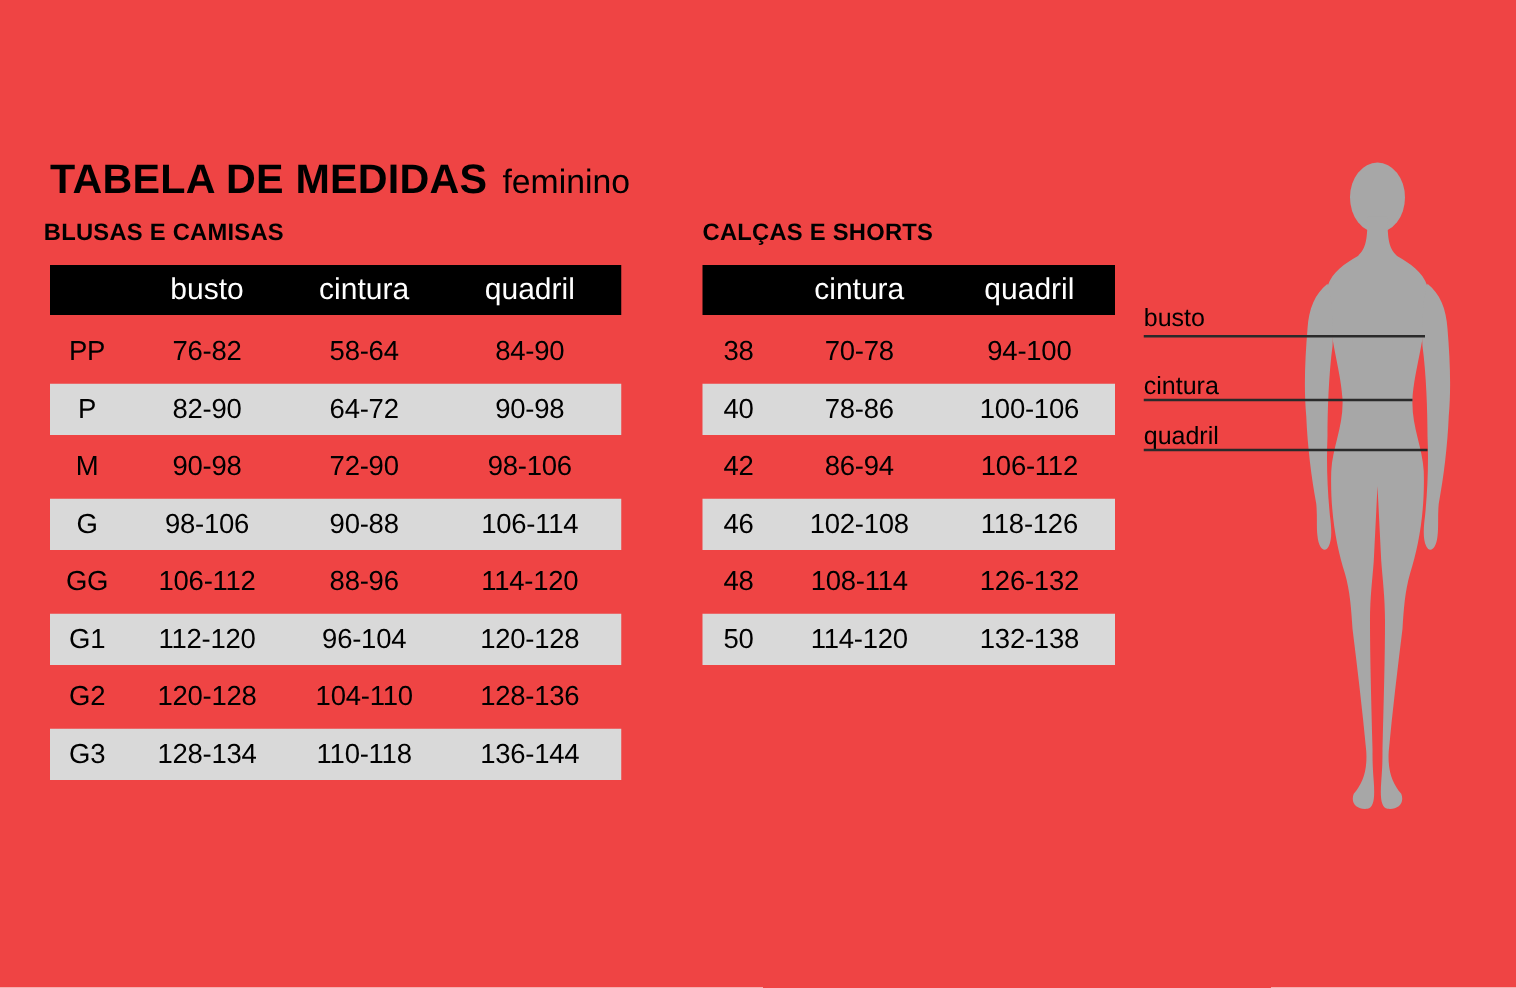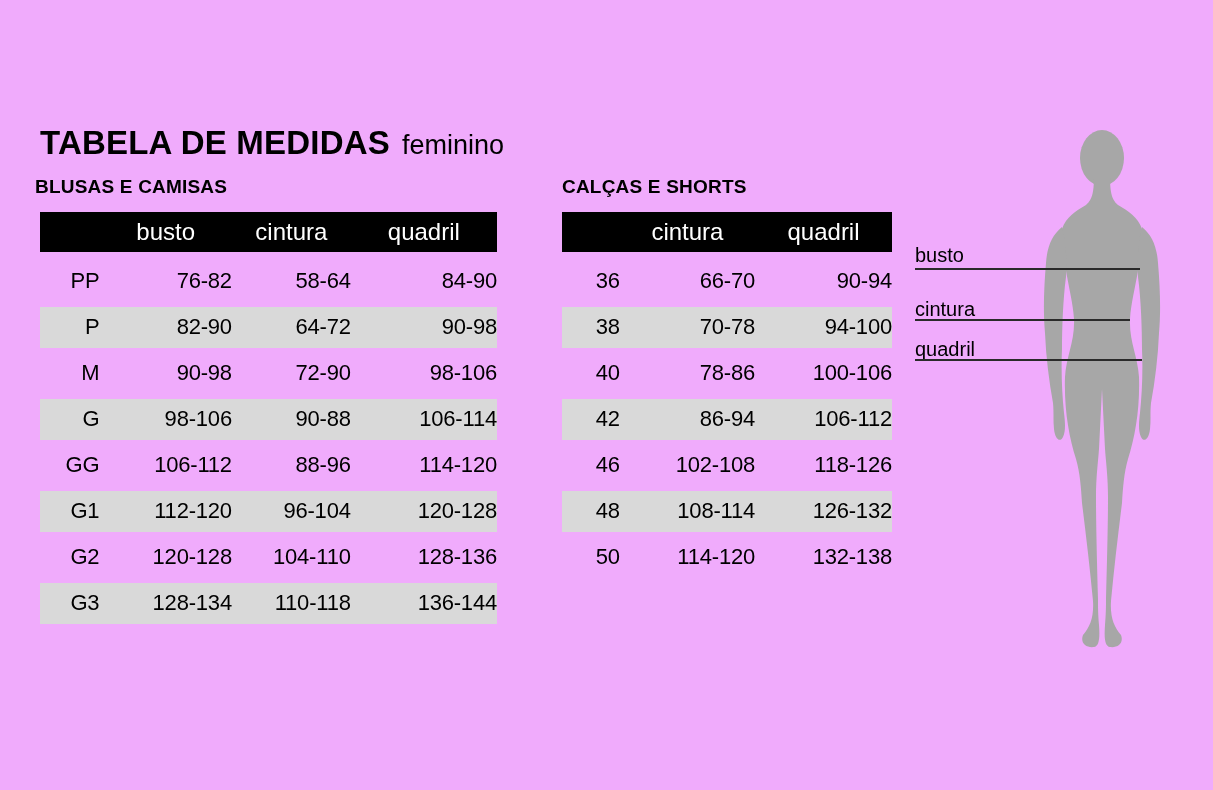--- a/index.html
+++ b/index.html
@@ -5,21 +5,21 @@
   * { margin: 0; padding: 0; box-sizing: border-box; }
   html, body { background: #ffffff; }
   body {
     font-family: "Liberation Sans", "DejaVu Sans", sans-serif;
     color: #000;
   }
   .canvas {
     position: relative;
     width: 1213px;
     height: 790px;
-    background: #f0abfc;
+    background: #ef4444;
     overflow: hidden;
   }
 
   
   .title-block {
     position: absolute;
     left: 40px;
     top: 124px;
     white-space: nowrap;
   }
@@ -71,21 +71,21 @@
     display: grid;
     height: 46px;
     align-items: center;
   }
   .rows .row:nth-child(even) {
     background: linear-gradient(#d9d9d9, #d9d9d9) center / 100% 41px no-repeat;
   }
   .row .cell {
     font-size: 22px;
     font-weight: 400;
-    text-align: right;
+    text-align: center;
     letter-spacing: -0.2px;
   }
 
   
   .measure-label {
     position: absolute;
     left: 915px;
     font-size: 20px;
     font-weight: 400;
     z-index: 3;
@@ -185,25 +185,20 @@
       </div>
   </div>
 
   <div class="size-table table-calcas">
     <div class="thead">
         <div class="cell"></div>
         <div class="cell">cintura</div>
         <div class="cell">quadril</div>
       </div>
     <div class="rows">
-        <div class="row">
-          <div class="cell">36</div>
-          <div class="cell">66-70</div>
-          <div class="cell">90-94</div>
-        </div>
         <div class="row">
           <div class="cell">38</div>
           <div class="cell">70-78</div>
           <div class="cell">94-100</div>
         </div>
         <div class="row">
           <div class="cell">40</div>
           <div class="cell">78-86</div>
           <div class="cell">100-106</div>
         </div>

